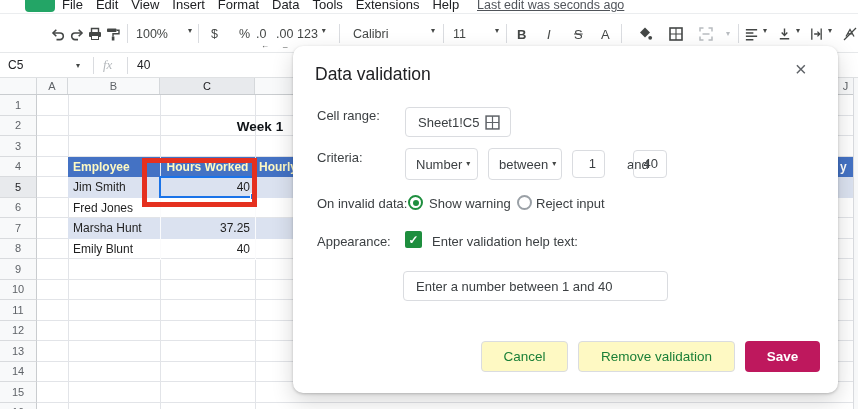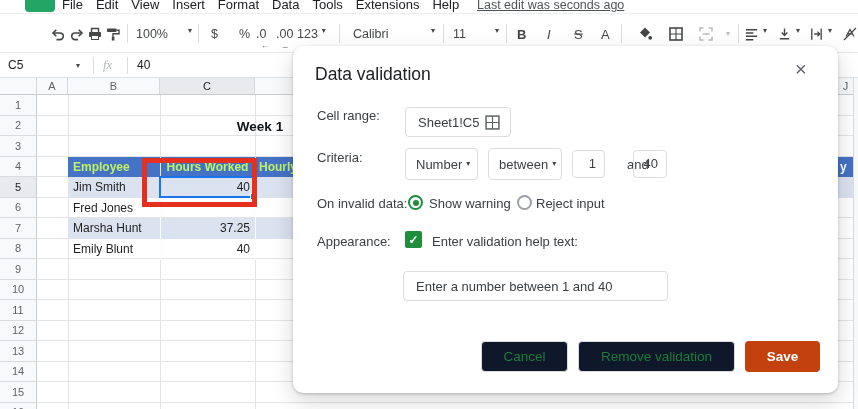--- a/index.html
+++ b/index.html
@@ -41,21 +41,21 @@
   .vline { position:absolute; top:95px; bottom:0; width:1px; background:#e2e4e8; z-index:1; }
   #colhead-strip { position:absolute; left:0; top:78px; width:858px; height:17px; background:#f8f9fa; border-bottom:1px solid #c9cccf; z-index:2; }
   .colhead { position:absolute; top:0; height:16px; border-right:1px solid #d5d8db; font-size:11px; color:#5f6368; display:flex; align-items:center; justify-content:center; }
   .colhead.hl { background:#e8eaed; color:#202124; }
   .rownum { position:absolute; left:0; width:37px; height:20.5px; background:#f8f9fa; border-bottom:1px solid #d9dbde; border-right:1px solid #c9cccf; font-size:11px; color:#5f6368; display:flex; align-items:center; justify-content:center; z-index:2; }
   .rownum.hl { background:#e8eaed; color:#202124; }
   #scrollbar { position:absolute; right:0; top:78px; bottom:0; width:5px; background:#f8f9fa; border-left:1px solid #dadce0; z-index:6; }
 
   
   #week-title { position:absolute; left:165px; top:116.5px; width:190px; height:20px; line-height:20px; text-align:center; font-weight:bold; font-size:13.5px; color:#101418; z-index:2; }
-  #table-header { position:absolute; left:68px; top:156.5px; width:282px; height:20.5px; background:#4472c4; z-index:2; color:#bef264; font-weight:bold; font-size:12px; line-height:20.5px; }
+  #table-header { position:absolute; left:68px; top:156.5px; width:282px; height:20.5px; background:#4472c4; z-index:2; color:#fef9c3; font-weight:bold; font-size:12px; line-height:20.5px; }
   #th-employee { position:absolute; left:5px; }
   #th-hours { position:absolute; left:92px; width:95px; text-align:center; }
   #th-hourly { position:absolute; left:191px; }
   .trow { position:absolute; left:68px; width:282px; height:20.5px; z-index:2; font-size:12px; color:#1f1f1f; line-height:20.5px; }
   .trow.band { background:#dbe2f0; }
   .tname { position:absolute; left:5px; }
   .thours { position:absolute; left:92px; width:90px; text-align:right; }
   .wsep { position:absolute; top:156.5px; height:103px; width:1px; background:rgba(255,255,255,.85); z-index:3; }
   #sel-border { position:absolute; left:158.5px; top:176px; width:97px; height:22px; border:2px solid #1a73e8; z-index:4; }
   #fill-handle { position:absolute; left:250px; top:193px; width:7px; height:7px; background:#1a73e8; border:1px solid #fff; z-index:5; }
@@ -85,24 +85,24 @@
   #crit-and { position:absolute; left:334px; top:111px; }
   .radio { position:absolute; width:15px; height:15px; border-radius:50%; top:149px; }
   .radio.sel { border:2px solid #1e8e3e; }
   .radio.sel::after { content:""; position:absolute; left:2.5px; top:2.5px; width:6px; height:6px; border-radius:50%; background:#1e8e3e; }
   .radio.unsel { border:2px solid #9aa0a6; }
   .rlabel { position:absolute; top:150px; }
   #checkbox { position:absolute; left:112px; top:185px; width:17px; height:17px; background:#1e8e3e; border-radius:2px; color:#fff; font-size:12px; font-weight:bold; display:flex; align-items:center; justify-content:center; }
   #cb-label { position:absolute; left:139px; top:188px; }
   #help-input { left:110px; top:225px; width:265px; height:30px; }
   .btn { position:absolute; top:295px; height:31px; border-radius:4px; font-size:13.5px; display:flex; align-items:center; justify-content:center; cursor:default; }
-  .btn.outline { border:1px solid #dadce0; background:#0f172a; color:#1a7f37; }
+  .btn.outline { border:1px solid #dadce0; background:#fef9c3; color:#1a7f37; }
   #cancel-btn { left:188px; width:87px; }
   #remove-btn { left:285px; width:157px; }
-  #save-btn { left:452px; width:75px; background:#c2410c; color:#fff; font-weight:bold; }
+  #save-btn { left:452px; width:75px; background:#be185d; color:#fff; font-weight:bold; }
 </style>
 </head>
 <body>
 
 <div id="app">
 
   <div id="menubar">
     <div id="logo"></div>
     <div id="menu-items">
         <span class="menu-item">File</span>

